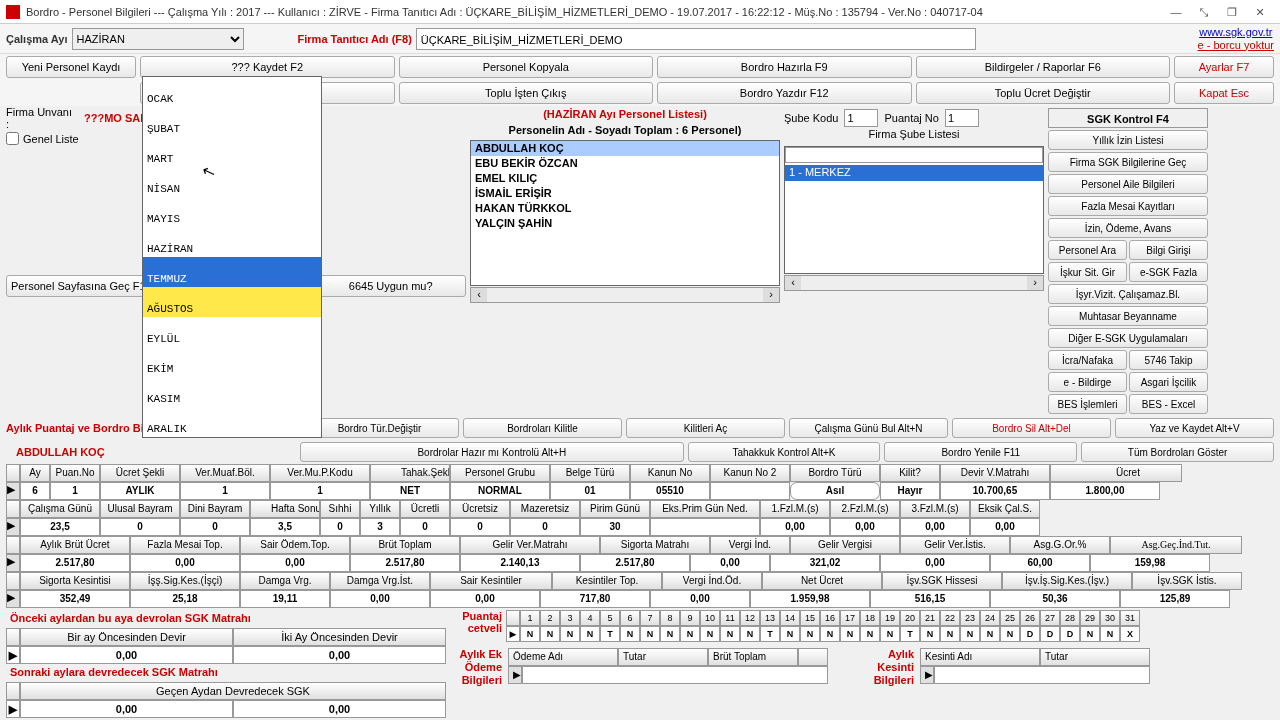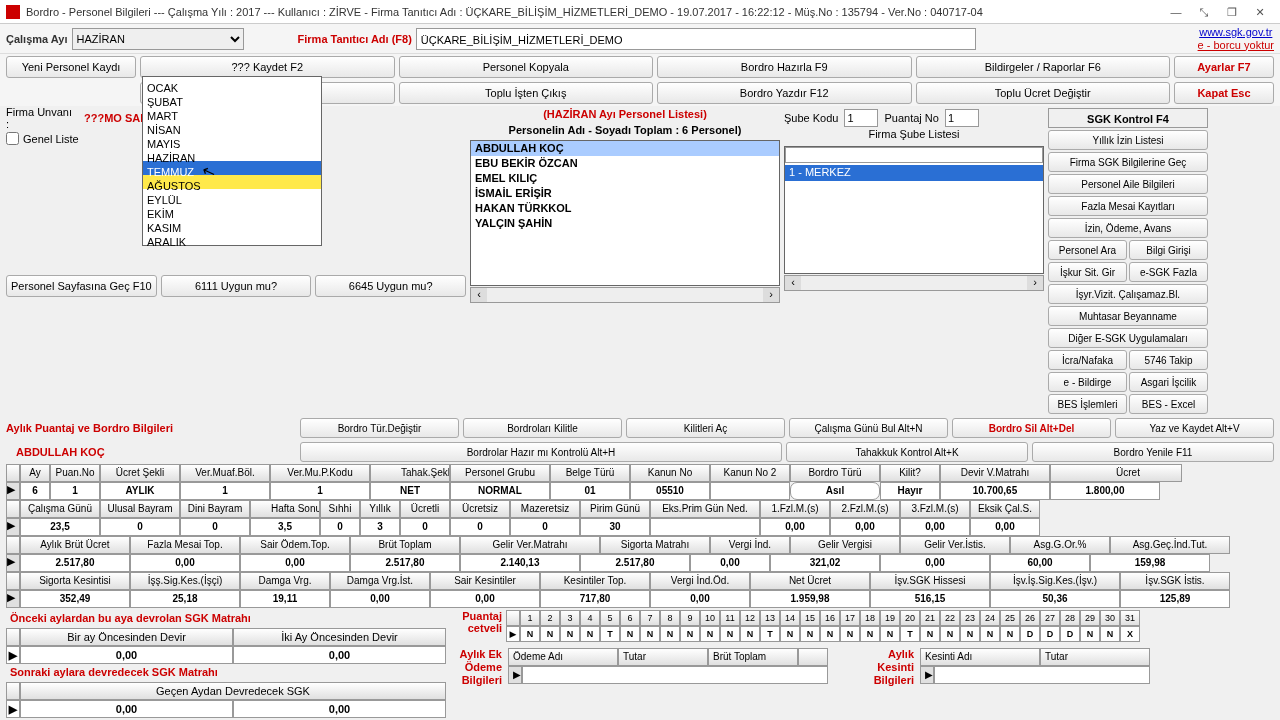--- a/index.html
+++ b/index.html
@@ -15,37 +15,37 @@
 .topbar select { height: 22px; width: 172px; border: 1px solid #999; }
 .topbar .lbl-firm { font-weight: bold; color: #c00; margin-left: 50px; }
 .topbar .firm-combo { width: 560px; height: 22px; border: 1px solid #999; padding: 0 4px; background: #fff; line-height: 22px; }
 .topbar .link-col { margin-left: auto; text-align: center; line-height: 13px; }
 .topbar a { color: #00c; text-decoration: underline; display: block; }
 .topbar .red { color: #c00; }
 
 .btnrow { display: flex; gap: 4px; padding: 2px 6px; background: #f5f5f5; }
 .btn { background: linear-gradient(#fff,#e8e8e8); border: 1px solid #aaa; border-radius: 3px; height: 22px; text-align: center; line-height: 20px; cursor: pointer; }
 .btnrow .btn { flex: 1; }
-.btn.red { color: #c00; font-weight: bold; }
+.btn.red { color: #c00; font-weight: normal; }
 
 .toolcol { width: 160px; display: flex; flex-direction: column; gap: 2px; }
 .toolcol .btn { width: 100%; height: 20px; font-size: 10px; }
 .toolcol .sgk-head { background: #f0f0f0; color: #000; font-weight: bold; text-align: center; height: 20px; line-height: 20px; border: 1px solid #999; }
 .two { display: flex; gap: 2px; }
 .two .btn { flex: 1; }
 
 .maingrid { display: flex; padding: 2px 6px; gap: 4px; position: relative; }
 .leftcol { width: 460px; }
 .firma-row { display: flex; align-items: center; gap: 6px; height: 20px; }
 .firma-row .lbl { width: 72px; }
 .firma-row .val { color: #c00; font-weight: bold; }
 .chk { display: flex; align-items: center; gap: 4px; margin-top: 4px; }
 
 .dropdown { position: absolute; top: -30px; left: 142px; width: 180px; background: #fff; border: 1px solid #666; z-index: 100; }
-.dropdown div { padding: 4px 4px; height: 14px; line-height: 14px; }
+.dropdown div { padding: 15px 4px; height: 14px; line-height: 14px; font-family: Liberation Mono, monospace; }
 .dropdown .sel { background: #2a6fd4; color: #fff; }
 .dropdown .hov { background: #ffe94a; }
 .cursor { position: absolute; left: 202px; top: 56px; z-index: 200; font-size: 16px; transform: rotate(-20deg); }
 
 .midcol { width: 310px; }
 .listhead { color: #c00; font-weight: bold; text-align: center; height: 16px; }
 .listsub { text-align: center; font-weight: bold; height: 16px; }
 .listbox { border: 1px solid #666; height: 146px; background: #fff; overflow: hidden; }
 .listbox div { padding: 1px 4px; height: 15px; font-weight: bold; }
 .listbox .selp { background: #aaccff; }
@@ -243,20 +243,21 @@
   <div class="btn">Kilitleri Aç</div>
   <div class="btn">Çalışma Günü Bul Alt+N</div>
   <div class="btn red">Bordro Sil Alt+Del</div>
   <div class="btn">Yaz ve Kaydet Alt+V</div>
 </div>
 <div class="secrow">
   <div class="pname" style="flex:0 0 290px">ABDULLAH KOÇ</div>
   <div class="btn" style="flex:2">Bordrolar Hazır mı Kontrolü Alt+H</div>
   <div class="btn">Tahakkuk Kontrol Alt+K</div>
   <div class="btn">Bordro Yenile F11</div>
+  <div class="btn">Tüm Bordroları Göster</div>
 </div>
 
 <div class="dgrid">
   <div class="grow h" id="g1h">
       <div class="gcell" style="width: 14px;"></div>
       <div class="gcell" style="width: 30px;">Ay</div>
       <div class="gcell" style="width: 50px;">Puan.No</div>
       <div class="gcell" style="width: 80px;">Ücret Şekli</div>
       <div class="gcell" style="width: 90px;">Ver.Muaf.Böl.</div>
       <div class="gcell" style="width: 100px;">Ver.Mu.P.Kodu</div>
@@ -332,21 +333,21 @@
       <div class="gcell" style="width: 110px;">Aylık Brüt Ücret</div>
       <div class="gcell" style="width: 110px;">Fazla Mesai Top.</div>
       <div class="gcell" style="width: 110px;">Sair Ödem.Top.</div>
       <div class="gcell" style="width: 110px;">Brüt Toplam</div>
       <div class="gcell" style="width: 140px;">Gelir Ver.Matrahı</div>
       <div class="gcell" style="width: 110px;">Sigorta Matrahı</div>
       <div class="gcell" style="width: 80px;">Vergi İnd.</div>
       <div class="gcell" style="width: 110px;">Gelir Vergisi</div>
       <div class="gcell" style="width: 110px;">Gelir Ver.İstis.</div>
       <div class="gcell" style="width: 100px;">Asg.G.Or.%</div>
-      <div class="gcell" style="width: 120px;">Asg.Geç.İnd.Tut.</div>
+      <div class="gcell" style="width: 132px; font-family: Liberation Serif, serif;">Asg.Geç.İnd.Tut.</div>
     </div>
   <div class="grow d" id="g3d">
       <div class="arrow">▶</div>
       <div class="gcell" style="width: 110px;">2.517,80</div>
       <div class="gcell" style="width: 110px;">0,00</div>
       <div class="gcell" style="width: 110px;">0,00</div>
       <div class="gcell" style="width: 110px;">2.517,80</div>
       <div class="gcell" style="width: 120px;">2.140,13</div>
       <div class="gcell" style="width: 110px;">2.517,80</div>
       <div class="gcell" style="width: 80px;">0,00</div>
@@ -356,21 +357,21 @@
       <div class="gcell" style="width: 120px;">159,98</div>
     </div>
 </div>
 <div class="dgrid">
   <div class="grow h" id="g4h">
       <div class="gcell" style="width: 14px;"></div>
       <div class="gcell" style="width: 110px;">Sigorta Kesintisi</div>
       <div class="gcell" style="width: 110px;">İşş.Sig.Kes.(İşçi)</div>
       <div class="gcell" style="width: 90px;">Damga Vrg.</div>
       <div class="gcell" style="width: 100px;">Damga Vrg.İst.</div>
-      <div class="gcell" style="width: 110px;">Sair Kesintiler</div>
+      <div class="gcell" style="width: 122px;">Sair Kesintiler</div>
       <div class="gcell" style="width: 110px;">Kesintiler Top.</div>
       <div class="gcell" style="width: 100px;">Vergi İnd.Öd.</div>
       <div class="gcell" style="width: 120px;">Net Ücret</div>
       <div class="gcell" style="width: 120px;">İşv.SGK Hissesi</div>
       <div class="gcell" style="width: 130px;">İşv.İş.Sig.Kes.(İşv.)</div>
       <div class="gcell" style="width: 110px;">İşv.SGK İstis.</div>
     </div>
   <div class="grow d" id="g4d">
       <div class="arrow">▶</div>
       <div class="gcell" style="width: 110px;">352,49</div>

